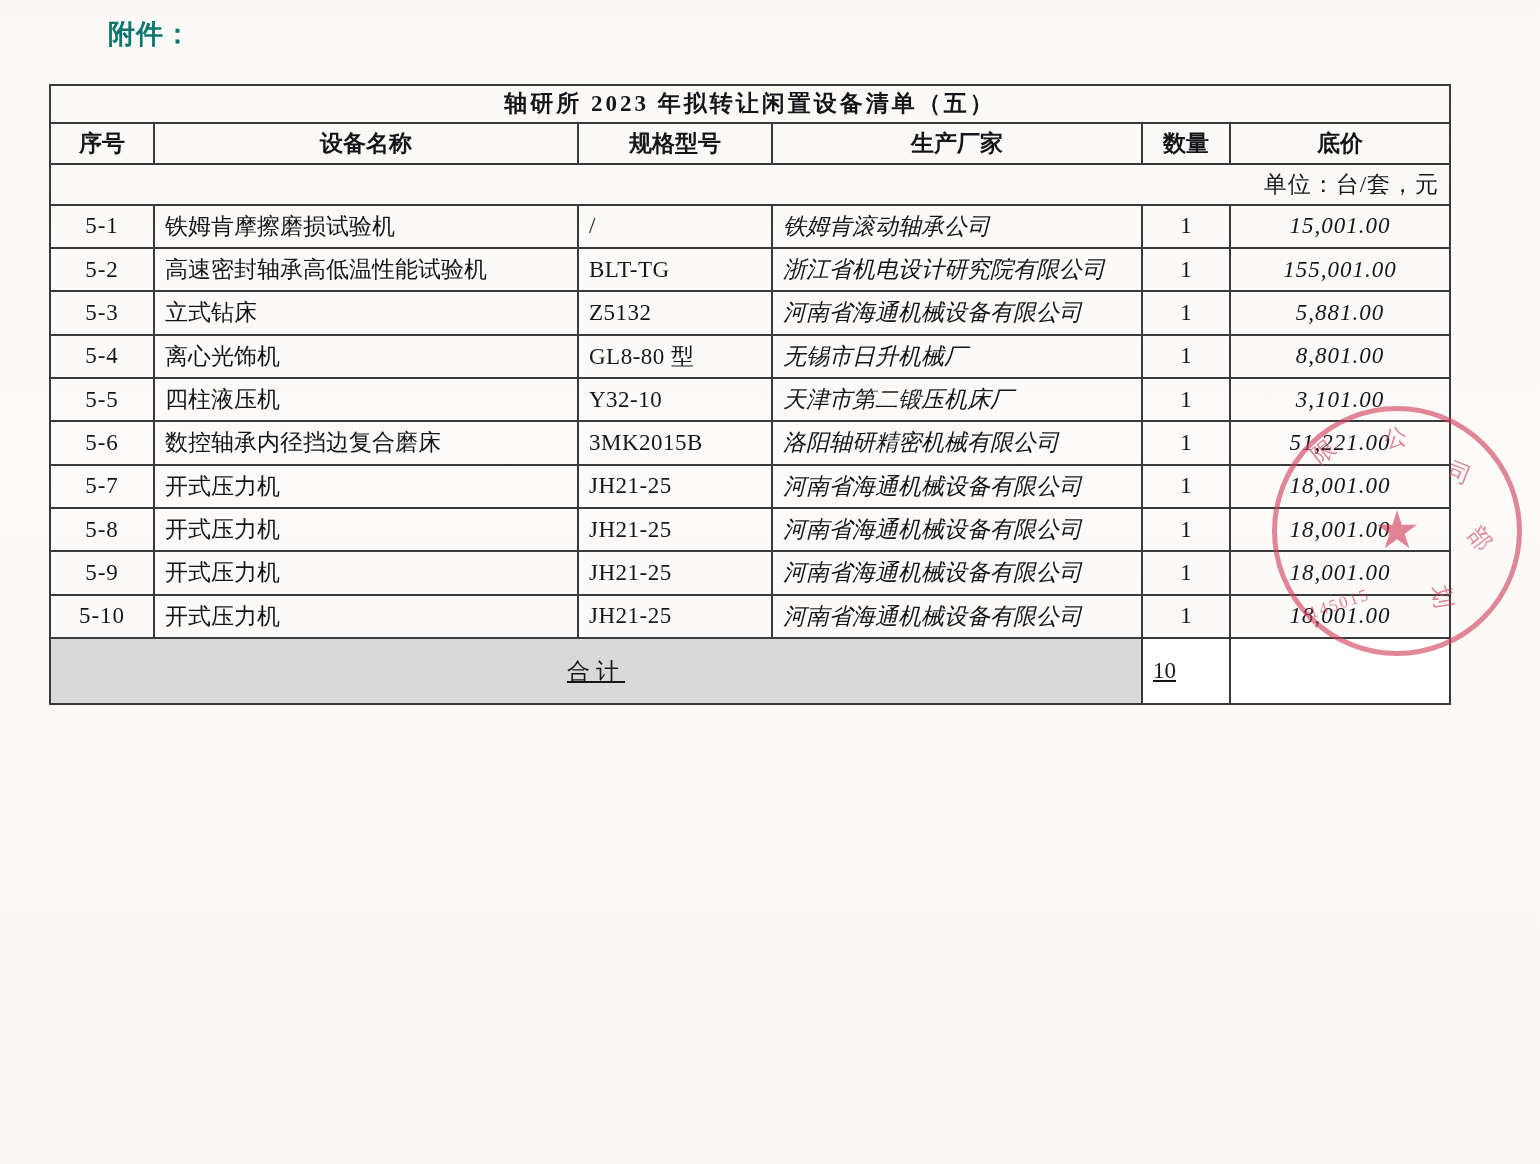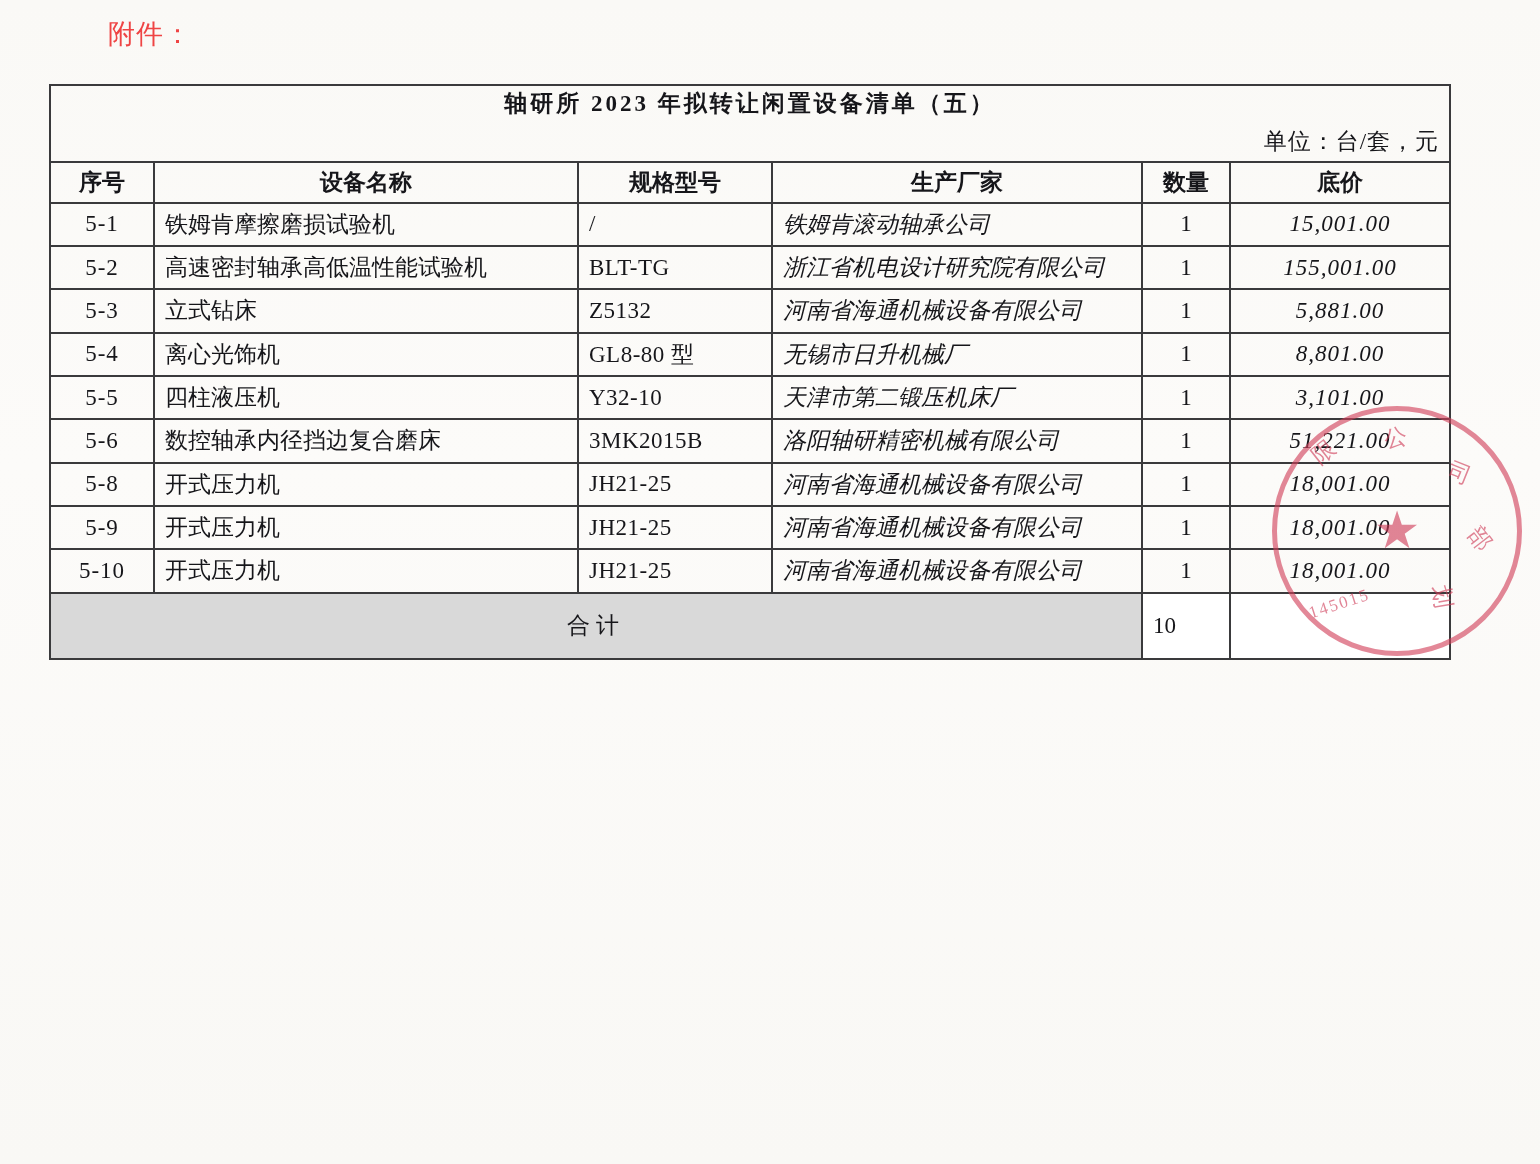--- a/index.html
+++ b/index.html
@@ -27,21 +27,22 @@
     background:
       linear-gradient(180deg, rgba(250,249,246,1) 0%, rgba(252,251,249,1) 40%, rgba(249,248,245,1) 100%);
     pointer-events: none;
   }
   .attachment-label {
     position: absolute;
     left: 108px;
     top: 16px;
     font-size: 27px;
     letter-spacing: 1px;
-    color: #ef4444;
+    color: #0f766e;
+    font-weight: bold;
   }
   .table-wrap {
     position: absolute;
     left: 14px;
     top: 84px;
     width: 1400px;
     padding-left: 35px;
   }
   table.sheet {
     width: 100%;
@@ -103,20 +104,21 @@
   }
   td.c-price {
     text-align: center;
     letter-spacing: 1px;
     font-size: 24px;
     font-style: italic;
   }
   tr.total-row td {
     background: #d9d9d9;
     height: 56px;
+    text-decoration: underline;
   }
   td.total-label {
     text-align: center;
     font-size: 26px;
     letter-spacing: 6px;
   }
   td.total-qty {
     text-align: left;
     font-size: 25px;
     background: #ffffff !important;
@@ -187,30 +189,30 @@
           <col class="w-model">
           <col class="w-maker">
           <col class="w-qty">
           <col class="w-price">
       </colgroup>
       <tbody>
         <tr>
           <td class="title-cell" colspan="6">轴研所 2023 年拟转让闲置设备清单（五）</td>
         </tr>
         <tr>
-          <td class="unit-cell" colspan="6">单位：台/套，元</td>
-        </tr>
-        <tr>
           <th>序号</th>
           <th>设备名称</th>
           <th>规格型号</th>
           <th>生产厂家</th>
           <th>数量</th>
           <th>底价</th>
         </tr>
+        <tr>
+          <td class="unit-cell" colspan="6">单位：台/套，元</td>
+        </tr>
 
         <tr>
           <td class="c-idx">5-1</td>
           <td class="c-name">铁姆肯摩擦磨损试验机</td>
           <td class="c-model">/</td>
           <td class="c-maker">铁姆肯滚动轴承公司</td>
           <td class="c-qty">1</td>
           <td class="c-price">15,001.00</td>
         </tr>
         <tr>
@@ -245,20 +247,28 @@
           <td class="c-qty">1</td>
           <td class="c-price">3,101.00</td>
         </tr>
         <tr>
           <td class="c-idx">5-6</td>
           <td class="c-name">数控轴承内径挡边复合磨床</td>
           <td class="c-model">3MK2015B</td>
           <td class="c-maker">洛阳轴研精密机械有限公司</td>
           <td class="c-qty">1</td>
           <td class="c-price">51,221.00</td>
+        </tr>
+        <tr>
+          <td class="c-idx">5-7</td>
+          <td class="c-name">开式压力机</td>
+          <td class="c-model">JH21-25</td>
+          <td class="c-maker">河南省海通机械设备有限公司</td>
+          <td class="c-qty">1</td>
+          <td class="c-price">18,001.00</td>
         </tr>
         <tr>
           <td class="c-idx">5-8</td>
           <td class="c-name">开式压力机</td>
           <td class="c-model">JH21-25</td>
           <td class="c-maker">河南省海通机械设备有限公司</td>
           <td class="c-qty">1</td>
           <td class="c-price">18,001.00</td>
         </tr>
         <tr>

